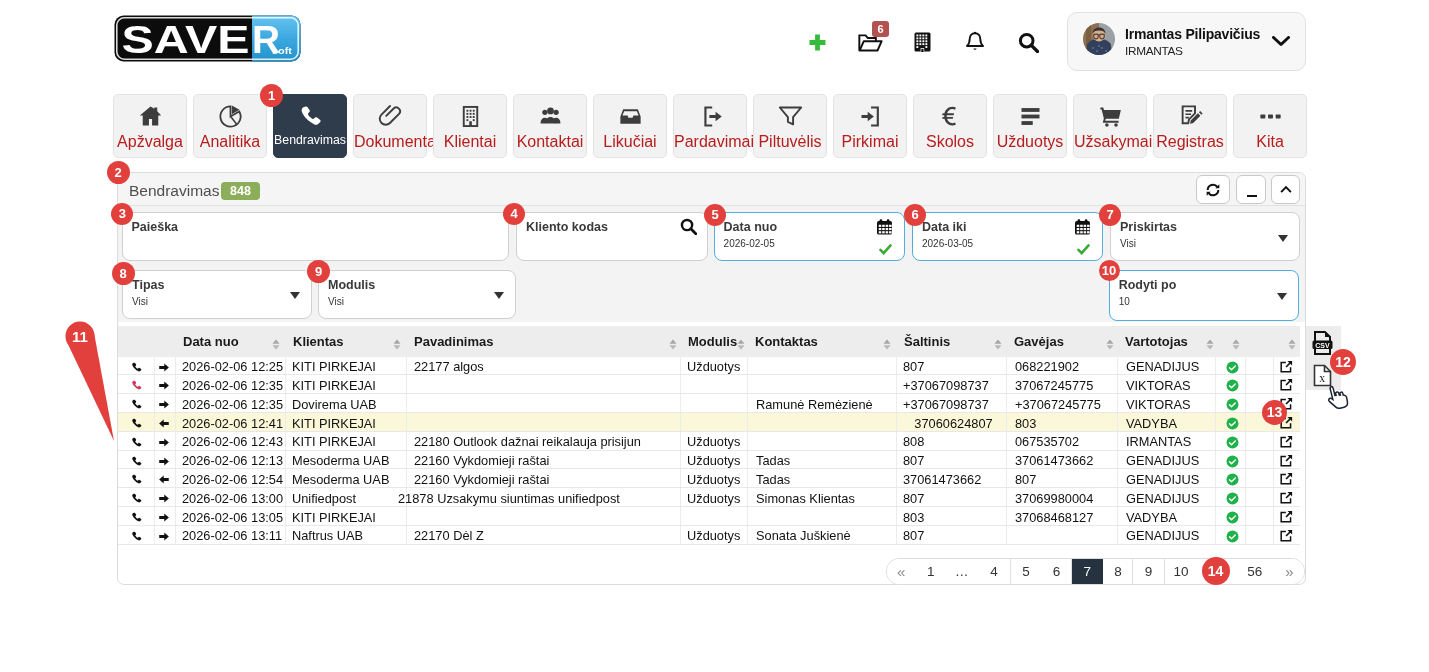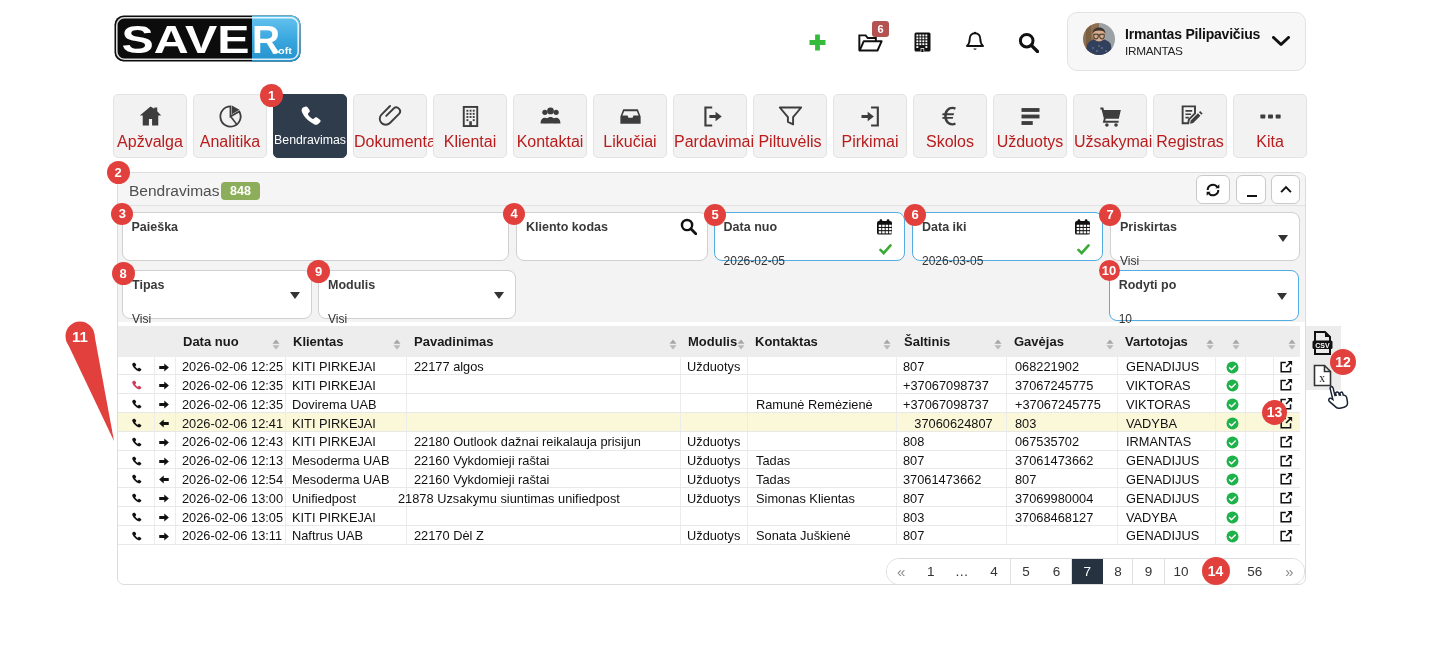--- a/index.html
+++ b/index.html
@@ -11,21 +11,21 @@
   .navbtn .lb{font-size:16px;color:#b91c1c;margin-top:2px;}
   .navsel{background:#2f3c4b;border-color:#2f3c4b;}
   .navsel .lb{color:#fff;font-size:12px;}
   .badge{position:absolute;background:#e2403c;border-radius:50%;color:#fff;
          font-weight:bold;text-align:center;z-index:30;}
   .card{position:absolute;left:117px;top:172px;width:1189px;height:413px;
         border:1px solid #dcdcdc;border-radius:7px;box-sizing:border-box;background:#fff;}
   .fbox{position:absolute;background:#fff;border:1px solid #d0d0d0;border-radius:8px;box-sizing:border-box;}
   .fbox.blue{border:1.5px solid #52ade2;}
   .flabel{position:absolute;left:9px;top:7px;font-size:12.5px;font-weight:bold;color:#3a3a3a;}
-  .fval{position:absolute;left:9px;top:41px;font-size:12px;color:#333;}
+  .fval{position:absolute;left:9px;top:25px;font-size:10px;color:#333;}
   .caret{position:absolute;width:0;height:0;border-left:5.5px solid transparent;
          border-right:5.5px solid transparent;border-top:7px solid #333;}
   .hc{position:absolute;top:325.6px;height:31.0px;line-height:31.0px;font-size:13px;
       font-weight:bold;color:#1a1a1a;box-sizing:border-box;}
   .cell{position:absolute;font-size:12.8px;color:#111;white-space:nowrap;overflow:hidden;}
   .pgc{position:absolute;top:0;height:27px;line-height:26px;text-align:center;
        font-size:13.5px;color:#333;border-right:1px solid #e0e0e0;box-sizing:border-box;background:#fff;}
 </style></head><body>
 
 <svg class="abs" style="left:114px;top:14px;" width="188" height="49" viewBox="0 0 188 49" xmlns="http://www.w3.org/2000/svg">

